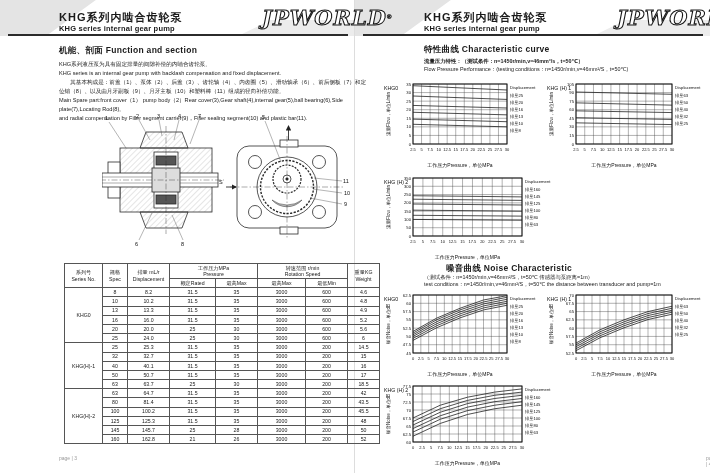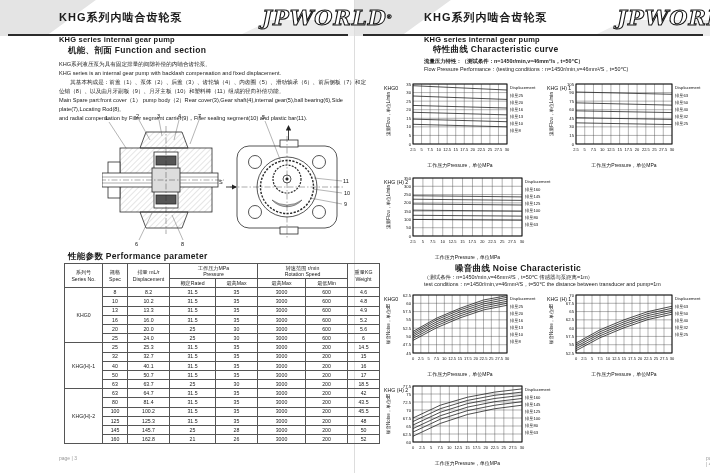--- a/index.html
+++ b/index.html
@@ -3,27 +3,27 @@
 <meta charset="utf-8">
 <style>
   html,body{margin:0;padding:0;background:#fff;}
   #spread{position:relative;width:710px;height:473px;background:#fff;overflow:hidden;
     font-family:"Liberation Sans","DejaVu Sans",sans-serif;color:#1a1a1a;}
   .abs{position:absolute;padding-left:34px;}
   .deco{position:absolute;top:0;height:36px;background:#e4e4e4;}
   .deco2{position:absolute;background:#ececec;}
   .spine{position:absolute;left:354px;top:0;width:1px;height:473px;background:#ddd;}
   .title-cn{font-size:11px;font-weight:bold;letter-spacing:1px;}
-  .title-en{font-size:7.5px;font-weight:bold;letter-spacing:.2px;margin-top:11px;}
+  .title-en{font-size:7.5px;font-weight:bold;letter-spacing:.2px;}
   .logo{font-family:"DejaVu Serif","Liberation Serif",serif;font-style:italic;font-weight:bold;
     font-size:21px;color:#fff;-webkit-text-stroke:1.1px #161616;letter-spacing:1px;
     transform:skewX(-6deg);white-space:nowrap;}
   .logo-reg{font-size:6px;-webkit-text-stroke:0.4px #161616;color:#161616;vertical-align:super;}
   .hrule{position:absolute;height:2px;background:#2b2b2b;}
-  .sec-head{font-size:8.5px;font-weight:bold;letter-spacing:.3px;margin-left:9px;}
+  .sec-head{font-size:8.5px;font-weight:bold;letter-spacing:.3px;}
   .para{font-size:5.6px;line-height:1.6;color:#222;width:318px;}
   .cond{font-size:5.4px;color:#222;white-space:nowrap;}
   .footer{font-size:5px;color:#999;}
   table.perf{border-collapse:collapse;table-layout:fixed;width:315px;font-size:5.2px;}
   table.perf th,table.perf td{border:0.5px solid #555;text-align:center;padding:0.5px 1px;
     font-weight:normal;line-height:1.25;height:7.2px;overflow:hidden;}
   .chart{position:absolute;}
   .chart svg{display:block;}
   svg text{fill:#111;}
   .dwg-line{stroke:#2a2a2a;fill:none;}
@@ -127,21 +127,20 @@
         <text x="79" y="136">8</text>
         <text x="160" y="9">5</text>
         <text x="242" y="96">9</text>
         <text x="242" y="85">10</text>
         <text x="241" y="73">11</text>
         <text x="117" y="74">S</text>
       </g>
     </svg>
   </div>
 
-  <div class="abs sec-head" style="left:25px;top:251px;">性能参数 Performance parameter</div>
   <div class="abs" style="left:30px;top:263px;">
     <table class="perf" id="perf-table">
         <colgroup>
           <col style="width:38px">
           <col style="width:25px">
           <col style="width:42px">
           <col style="width:46px">
           <col style="width:42px">
           <col style="width:48px">
           <col style="width:42px">

